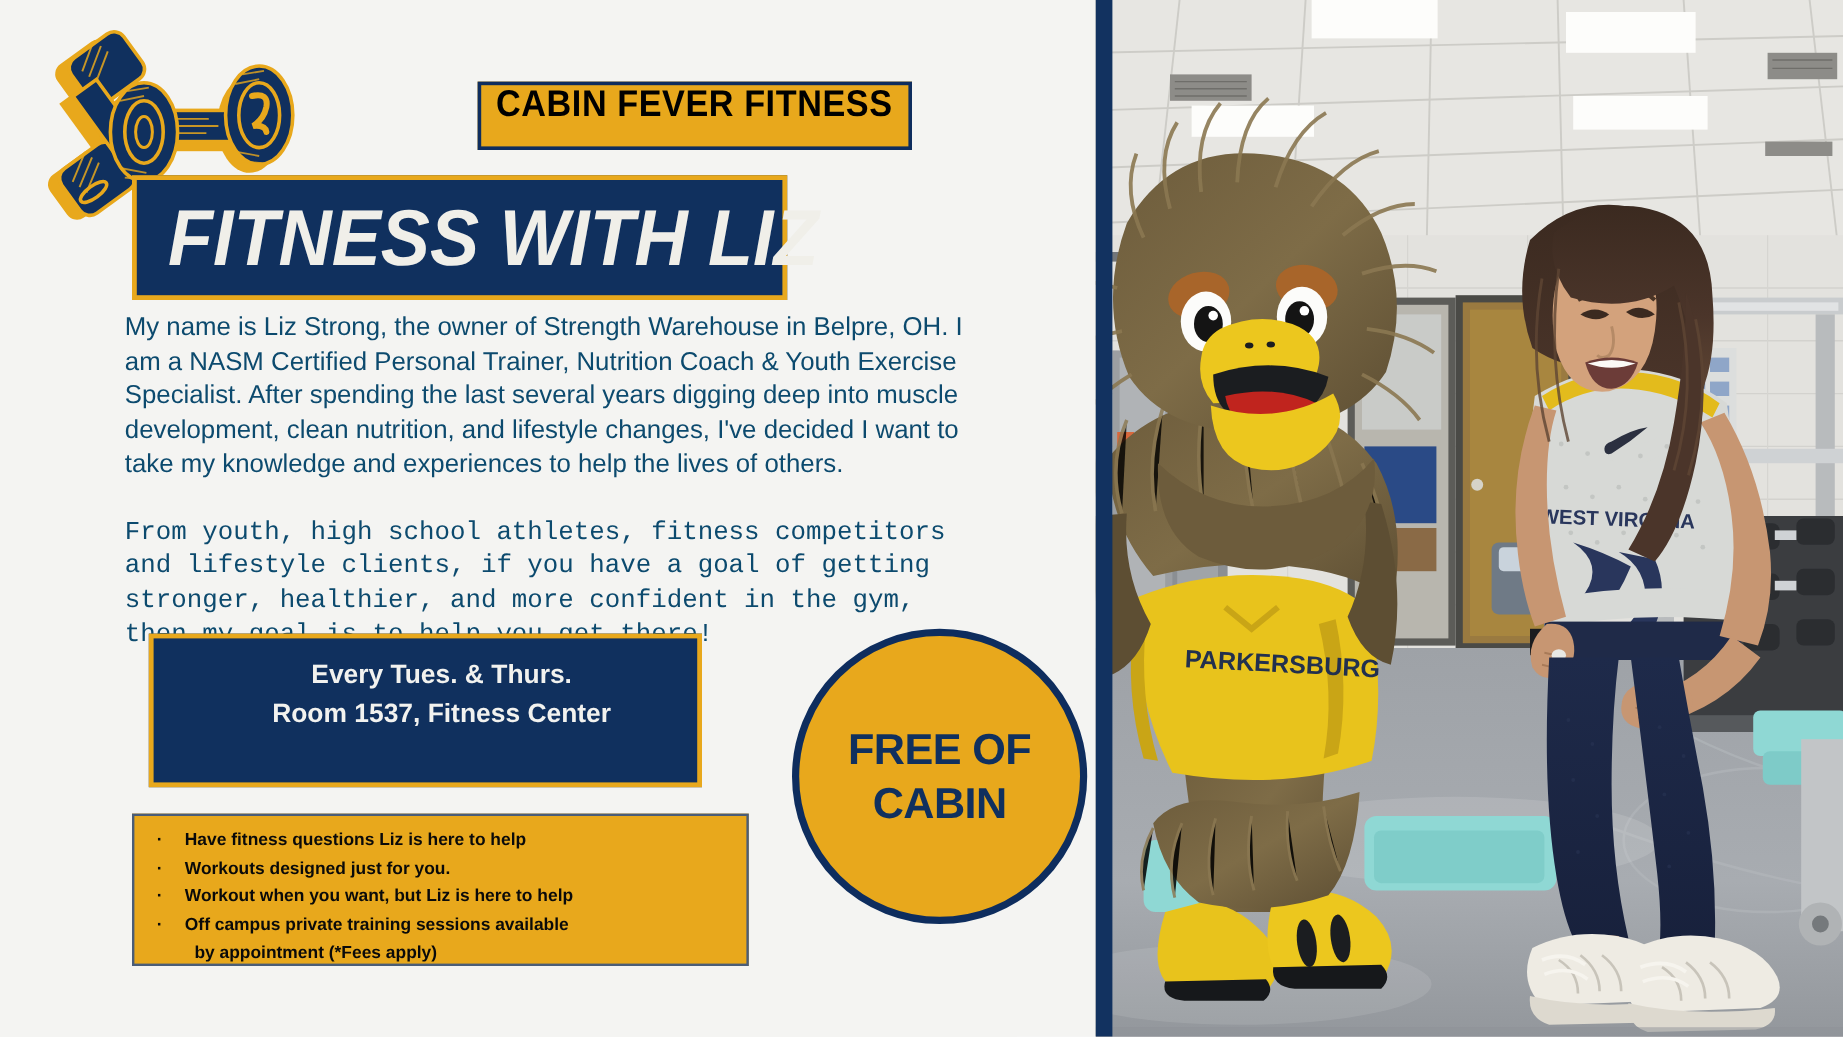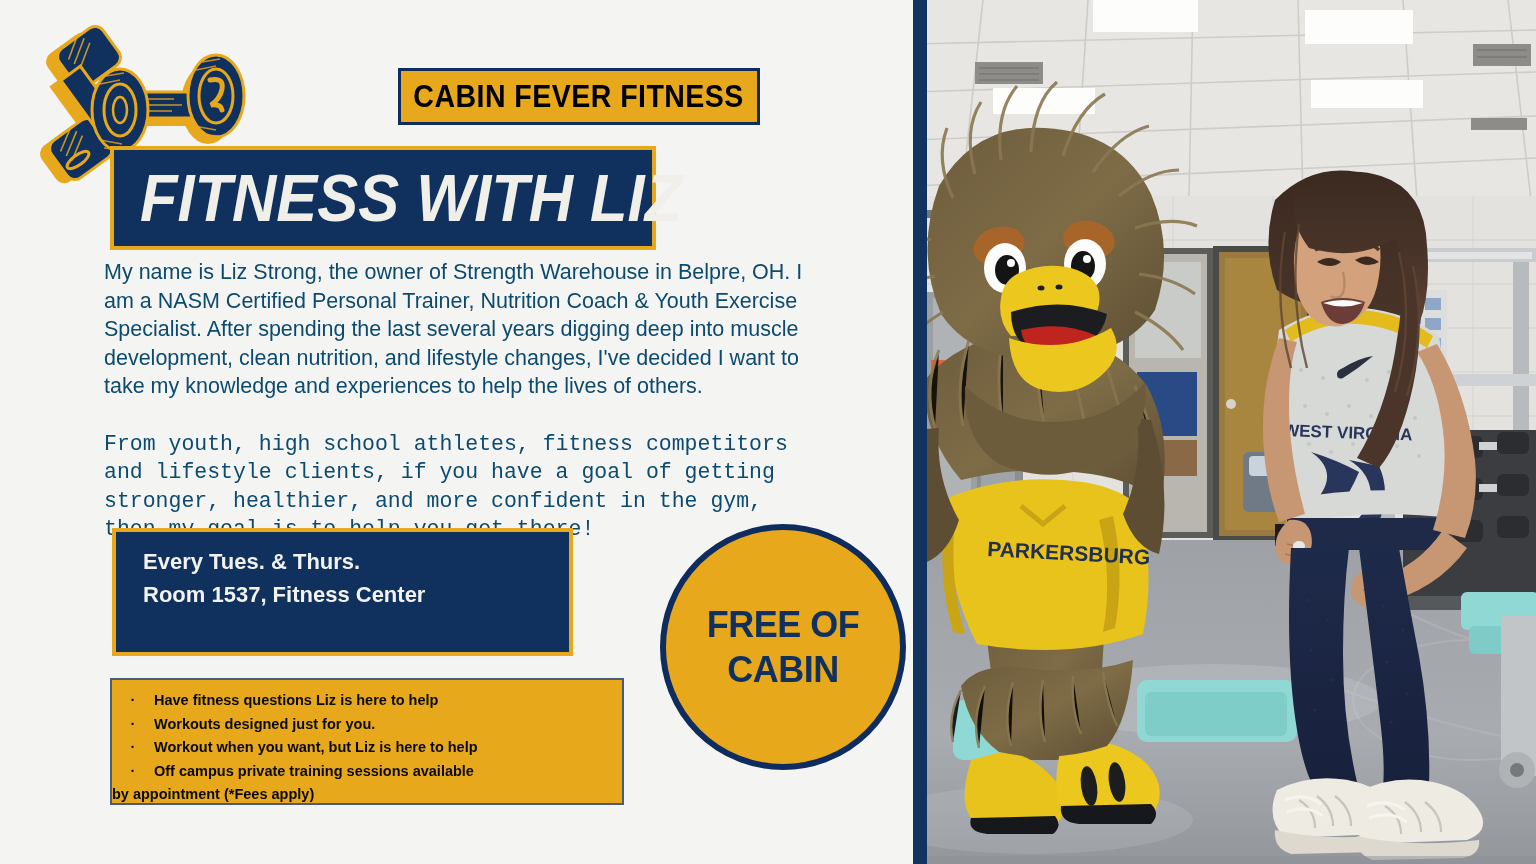--- a/index.html
+++ b/index.html
@@ -28,21 +28,21 @@
     width:232px; height:192px;
   }
   .logo svg { display:block; width:232px; height:192px; }
 
   
   .kicker-box {
     position:absolute; left:398px; top:68px;
     width:362px; height:57px;
     background:#e8a81c;
     border:3px solid #0e2d5e;
-    display:flex; align-items:center; justify-content:center;
+    display:flex; justify-content:center;
   }
   .kicker-text {
     font-family:"Liberation Sans Narrow","Liberation Sans",sans-serif;
     font-weight:bold;
     font-size:31px;
     letter-spacing:0.5px;
     color:#000000;
     transform:scaleX(0.92);
     white-space:nowrap;
     line-height:1;
@@ -75,25 +75,26 @@
     width:700px;
     font-size:21.5px;
     line-height:28.5px;
     color:#0c4a6e;
   }
   .body-copy p { margin:0; }
   .body-copy p.gap { margin-top:29px;font-family:Liberation Mono, monospace; }
 
   
   .schedule-box {
-    position:absolute; left:112px; top:528px;
+    position:absolute; left:124px; top:528px;
     width:461px; height:128px;
     background:#10305e;
     border:4px solid #e8a81c;
     padding:13px 0 0 27px;
+    text-align:center;
   }
   .schedule-line {
     font-size:22px;
     font-weight:bold;
     color:#f2f2ef;
     line-height:33px;
     white-space:nowrap;
   }
 
   
@@ -111,21 +112,21 @@
     color:#0a0a0a;
     line-height:23.5px;
     white-space:nowrap;
   }
   .bullet-mark {
     width:42px;
     text-align:center;
     flex:0 0 42px;
   }
   .bullet-text { flex:1; }
-  .bullet-cont { }
+  .bullet-cont { padding-left:50px; }
 
   
   .badge {
     position:absolute; left:660px; top:524px;
     width:246px; height:246px;
     border-radius:50%;
     background:#e8a81c;
     border:6px solid #0e2d5e;
     display:flex; flex-direction:column;
     align-items:center; justify-content:center;

